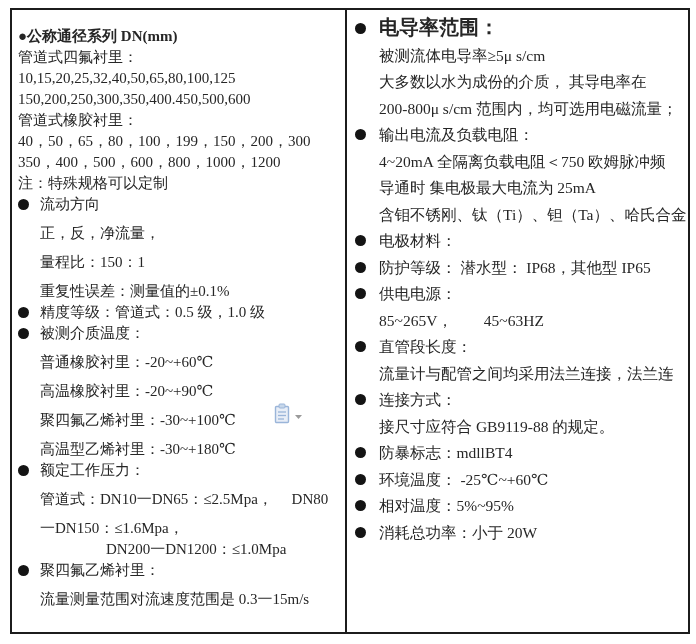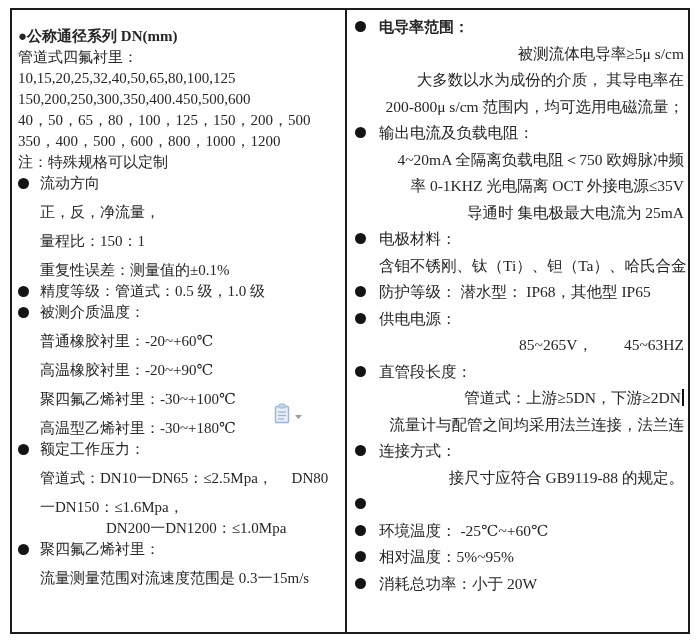--- a/index.html
+++ b/index.html
@@ -15,50 +15,51 @@
   .cell{box-sizing:border-box;overflow:hidden;}
   .cell.left{width:333px;padding:16px 4px 0 6px;}
   .divider{width:2px;background:#1c1c1c;flex:0 0 2px;}
   .cell.right{flex:1;padding:4px 4px 0 8px;}
 
   .line{white-space:nowrap;}
   .cell.left  .line{font-size:15px;line-height:21px;}
   .cell.right .line{font-size:15.5px;line-height:26.5px;}
 
   .line.heading{font-weight:bold;font-size:16.5px;}
-  .line.bold .txt{font-weight:bold;font-size:15px;}
+  .line.bold .txt{font-weight:bold;font-size:20px;}
 
   .dot{
     display:inline-block;width:11px;height:11px;border-radius:50%;
     background:#141414;vertical-align:middle;margin-right:11px;margin-top:-3px;
   }
   .cell.right .dot{margin-right:13px;}
   .cell.left  .line.cont{padding-left:22px;margin-top:8px;}
   .cell.left  .line.cont2{padding-left:88px;}
-  .cell.right .line.cont{padding-left:24px;text-align:right;}
+  .cell.right .line.cont{padding-left:24px;}
 
   .caret{
     display:inline-block;width:2px;height:17px;background:#111;
     vertical-align:text-bottom;margin-left:1px;
   }
 
   .paste-icon{
     position:absolute;left:274px;top:403px;width:30px;height:22px;
   }
 </style>
 </head>
 <body>
 
 <div class="spec-table">
   <div class="cell left">
       <div class="line heading"><span class="txt">●公称通径系列 DN(mm)</span></div>
       <div class="line plain"><span class="txt">管道式四氟衬里：</span></div>
       <div class="line plain"><span class="txt">10,15,20,25,32,40,50,65,80,100,125</span></div>
       <div class="line plain"><span class="txt">150,200,250,300,350,400.450,500,600</span></div>
-      <div class="line plain"><span class="txt">40，50，65，80，100，125，150，200，500</span></div>
+      <div class="line plain"><span class="txt">管道式橡胶衬里：</span></div>
+      <div class="line plain"><span class="txt">40，50，65，80，100，199，150，200，300</span></div>
       <div class="line plain"><span class="txt">350，400，500，600，800，1000，1200</span></div>
       <div class="line plain"><span class="txt">注：特殊规格可以定制</span></div>
       <div class="line bullet"><span class="dot"></span><span class="txt">流动方向</span></div>
       <div class="line cont"><span class="txt">正，反，净流量，</span></div>
       <div class="line cont"><span class="txt">量程比：150：1</span></div>
       <div class="line cont"><span class="txt">重复性误差：测量值的±0.1%</span></div>
       <div class="line bullet"><span class="dot"></span><span class="txt">精度等级：管道式：0.5 级，1.0 级</span></div>
       <div class="line bullet"><span class="dot"></span><span class="txt">被测介质温度：</span></div>
       <div class="line cont"><span class="txt">普通橡胶衬里：-20~+60℃</span></div>
       <div class="line cont"><span class="txt">高温橡胶衬里：-20~+90℃</span></div>
@@ -72,33 +73,31 @@
       <div class="line cont"><span class="txt">流量测量范围对流速度范围是 0.3一15m/s</span></div>
     </div>
   <div class="divider"></div>
   <div class="cell right">
       <div class="line bullet bold"><span class="dot"></span><span class="txt">电导率范围：</span></div>
       <div class="line cont"><span class="txt">被测流体电导率≥5μ s/cm</span></div>
       <div class="line cont"><span class="txt">大多数以水为成份的介质， 其导电率在</span></div>
       <div class="line cont"><span class="txt">200-800μ s/cm 范围内，均可选用电磁流量；</span></div>
       <div class="line bullet"><span class="dot"></span><span class="txt">输出电流及负载电阻：</span></div>
       <div class="line cont"><span class="txt">4~20mA 全隔离负载电阻＜750 欧姆脉冲频</span></div>
-      <div class="line cont"><span class="txt">率 0-1KHZ 光电隔离 OCT 外接电源≤35V</span></div>
       <div class="line cont"><span class="txt">导通时 集电极最大电流为 25mA</span></div>
+      <div class="line cont"><span class="txt">含钼不锈刚、钛（Ti）、钽（Ta）、哈氏合金</span></div>
       <div class="line bullet"><span class="dot"></span><span class="txt">电极材料：</span></div>
-      <div class="line cont"><span class="txt">含钼不锈刚、钛（Ti）、钽（Ta）、哈氏合金</span></div>
       <div class="line bullet"><span class="dot"></span><span class="txt">防护等级： 潜水型： IP68，其他型 IP65</span></div>
       <div class="line bullet"><span class="dot"></span><span class="txt">供电电源：</span></div>
       <div class="line cont"><span class="txt">85~265V，　　45~63HZ</span></div>
       <div class="line bullet"><span class="dot"></span><span class="txt">直管段长度：</span></div>
-      <div class="line cont"><span class="txt">管道式：上游≥5DN，下游≥2DN</span><span class="caret"></span></div>
       <div class="line cont"><span class="txt">流量计与配管之间均采用法兰连接，法兰连</span></div>
       <div class="line bullet"><span class="dot"></span><span class="txt">连接方式：</span></div>
       <div class="line cont"><span class="txt">接尺寸应符合 GB9119-88 的规定。</span></div>
-      <div class="line bullet"><span class="dot"></span></div>
+      <div class="line bullet"><span class="dot"></span><span class="txt">防暴标志：mdllBT4</span></div>
       <div class="line bullet"><span class="dot"></span><span class="txt">环境温度： -25℃~+60℃</span></div>
       <div class="line bullet"><span class="dot"></span><span class="txt">相对温度：5%~95%</span></div>
       <div class="line bullet"><span class="dot"></span><span class="txt">消耗总功率：小于 20W</span></div>
     </div>
 </div>
 
 <div class="paste-icon">
   <svg width="30" height="22" viewBox="0 0 30 22">
     <rect x="1.5" y="3.5" width="13" height="16" rx="1" fill="#e8eef7" stroke="#9ab5d9" stroke-width="1.4"></rect>
     <rect x="5" y="1" width="6" height="4" rx="1" fill="#c7d7ea" stroke="#9ab5d9" stroke-width="1"></rect>

